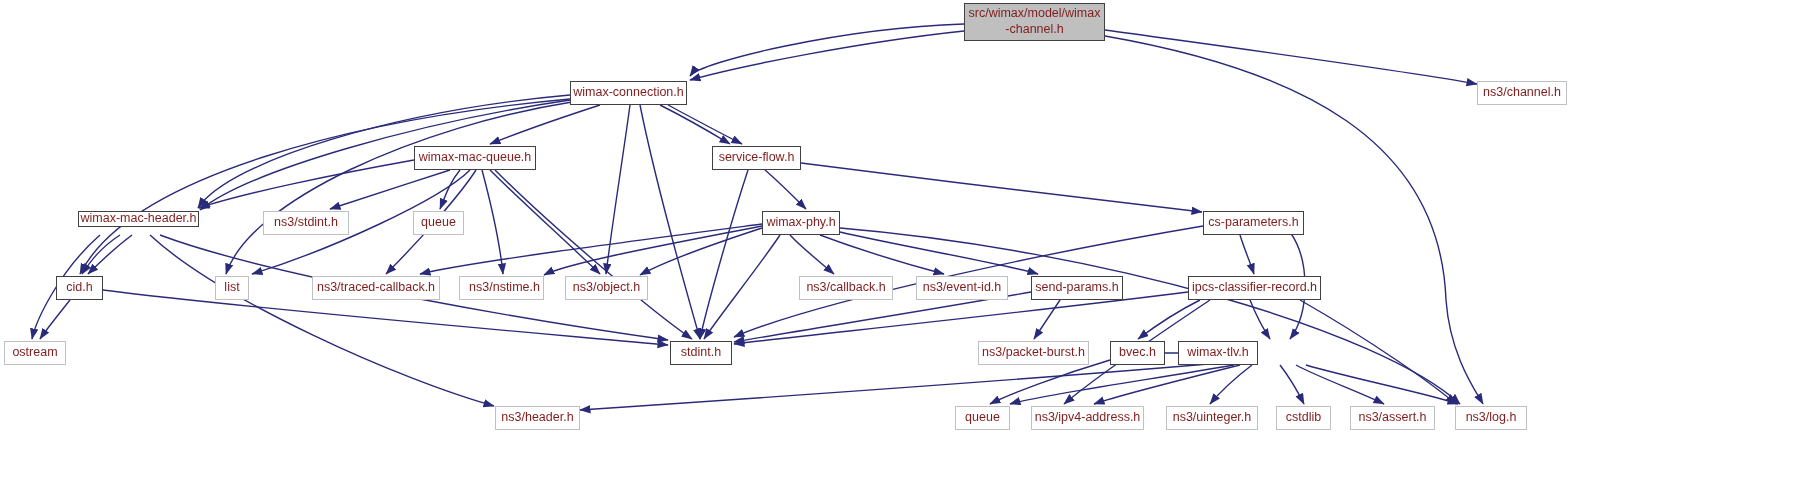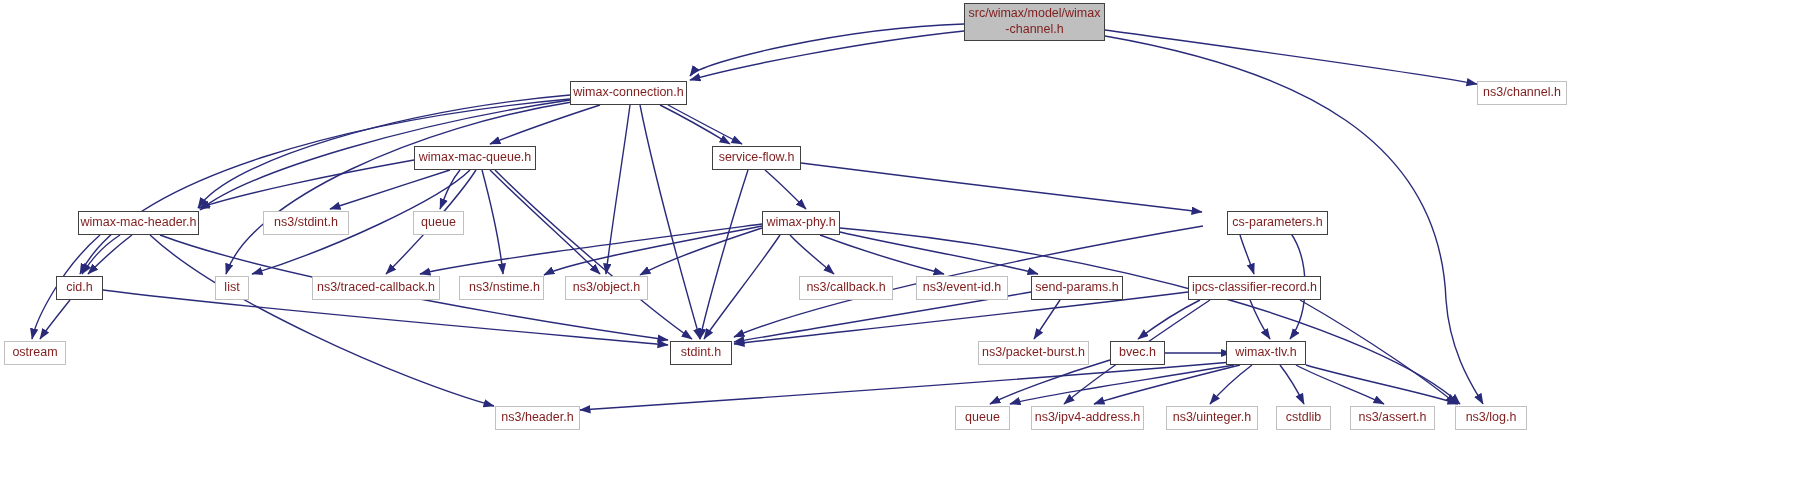--- a/index.html
+++ b/index.html
@@ -102,39 +102,39 @@
         <path d="M1110,360 C1060,375 1010,394 990,404" marker-end="url(#arrow)"></path>
       </g>
   </svg>
   <div id="node-layer">
       <div class="node root" style="left: 964px; top: 3px; width: 141px; height: 38px;">src/wimax/model/wimax
 -channel.h</div>
       <div class="node " style="left: 1477px; top: 81px; width: 90px; height: 24px;">ns3/channel.h</div>
       <div class="node solid" style="left: 570px; top: 81px; width: 117px; height: 24px;">wimax-connection.h</div>
       <div class="node solid" style="left: 414px; top: 146px; width: 122px; height: 24px;">wimax-mac-queue.h</div>
       <div class="node solid" style="left: 712px; top: 146px; width: 89px; height: 24px;">service-flow.h</div>
-      <div class="node solid" style="left: 78px; top: 211px; width: 121px; height: 24px;">wimax-mac-header.h</div>
+      <div class="node solid" style="left: 78px; top: 211px; width: 121px; height: 16px;">wimax-mac-header.h</div>
       <div class="node " style="left: 263px; top: 211px; width: 86px; height: 24px;">ns3/stdint.h</div>
       <div class="node " style="left: 413px; top: 211px; width: 51px; height: 24px;">queue</div>
       <div class="node solid" style="left: 762px; top: 211px; width: 78px; height: 24px;">wimax-phy.h</div>
-      <div class="node solid" style="left: 1203px; top: 211px; width: 101px; height: 24px; margin-left: 24px;">cs-parameters.h</div>
+      <div class="node solid" style="left: 1203px; top: 211px; width: 101px; height: 24px;">cs-parameters.h</div>
       <div class="node solid" style="left: 56px; top: 276px; width: 47px; height: 24px;">cid.h</div>
       <div class="node " style="left: 215px; top: 276px; width: 34px; height: 24px;">list</div>
       <div class="node " style="left: 312px; top: 276px; width: 128px; height: 24px;">ns3/traced-callback.h</div>
       <div class="node " style="left: 459px; top: 276px; width: 85px; height: 24px; padding-left: 6px;">ns3/nstime.h</div>
       <div class="node " style="left: 565px; top: 276px; width: 83px; height: 24px;">ns3/object.h</div>
       <div class="node " style="left: 799px; top: 276px; width: 94px; height: 24px;">ns3/callback.h</div>
       <div class="node " style="left: 916px; top: 276px; width: 92px; height: 24px;">ns3/event-id.h</div>
       <div class="node solid" style="left: 1031px; top: 276px; width: 92px; height: 24px; text-align: center;">send-params.h</div>
       <div class="node solid" style="left: 1188px; top: 276px; width: 133px; height: 24px;">ipcs-classifier-record.h</div>
       <div class="node " style="left: 4px; top: 341px; width: 62px; height: 24px;">ostream</div>
       <div class="node solid" style="left: 670px; top: 341px; width: 62px; height: 24px;">stdint.h</div>
       <div class="node " style="left: 978px; top: 341px; width: 111px; height: 24px;">ns3/packet-burst.h</div>
       <div class="node solid" style="left: 1110px; top: 341px; width: 55px; height: 24px;">bvec.h</div>
-      <div class="node solid" style="left: 1226px; top: 341px; width: 80px; height: 24px;">wimax-tlv.h</div>
+      <div class="node solid" style="left: 1178px; top: 341px; width: 80px; height: 24px;">wimax-tlv.h</div>
       <div class="node " style="left: 495px; top: 406px; width: 85px; height: 24px;">ns3/header.h</div>
       <div class="node " style="left: 955px; top: 406px; width: 55px; height: 24px;">queue</div>
       <div class="node " style="left: 1031px; top: 406px; width: 113px; height: 24px;">ns3/ipv4-address.h</div>
       <div class="node " style="left: 1166px; top: 406px; width: 92px; height: 24px;">ns3/uinteger.h</div>
       <div class="node " style="left: 1276px; top: 406px; width: 55px; height: 24px;">cstdlib</div>
       <div class="node " style="left: 1350px; top: 406px; width: 85px; height: 24px;">ns3/assert.h</div>
       <div class="node " style="left: 1455px; top: 406px; width: 72px; height: 24px;">ns3/log.h</div>
     </div>
 </div>
 

